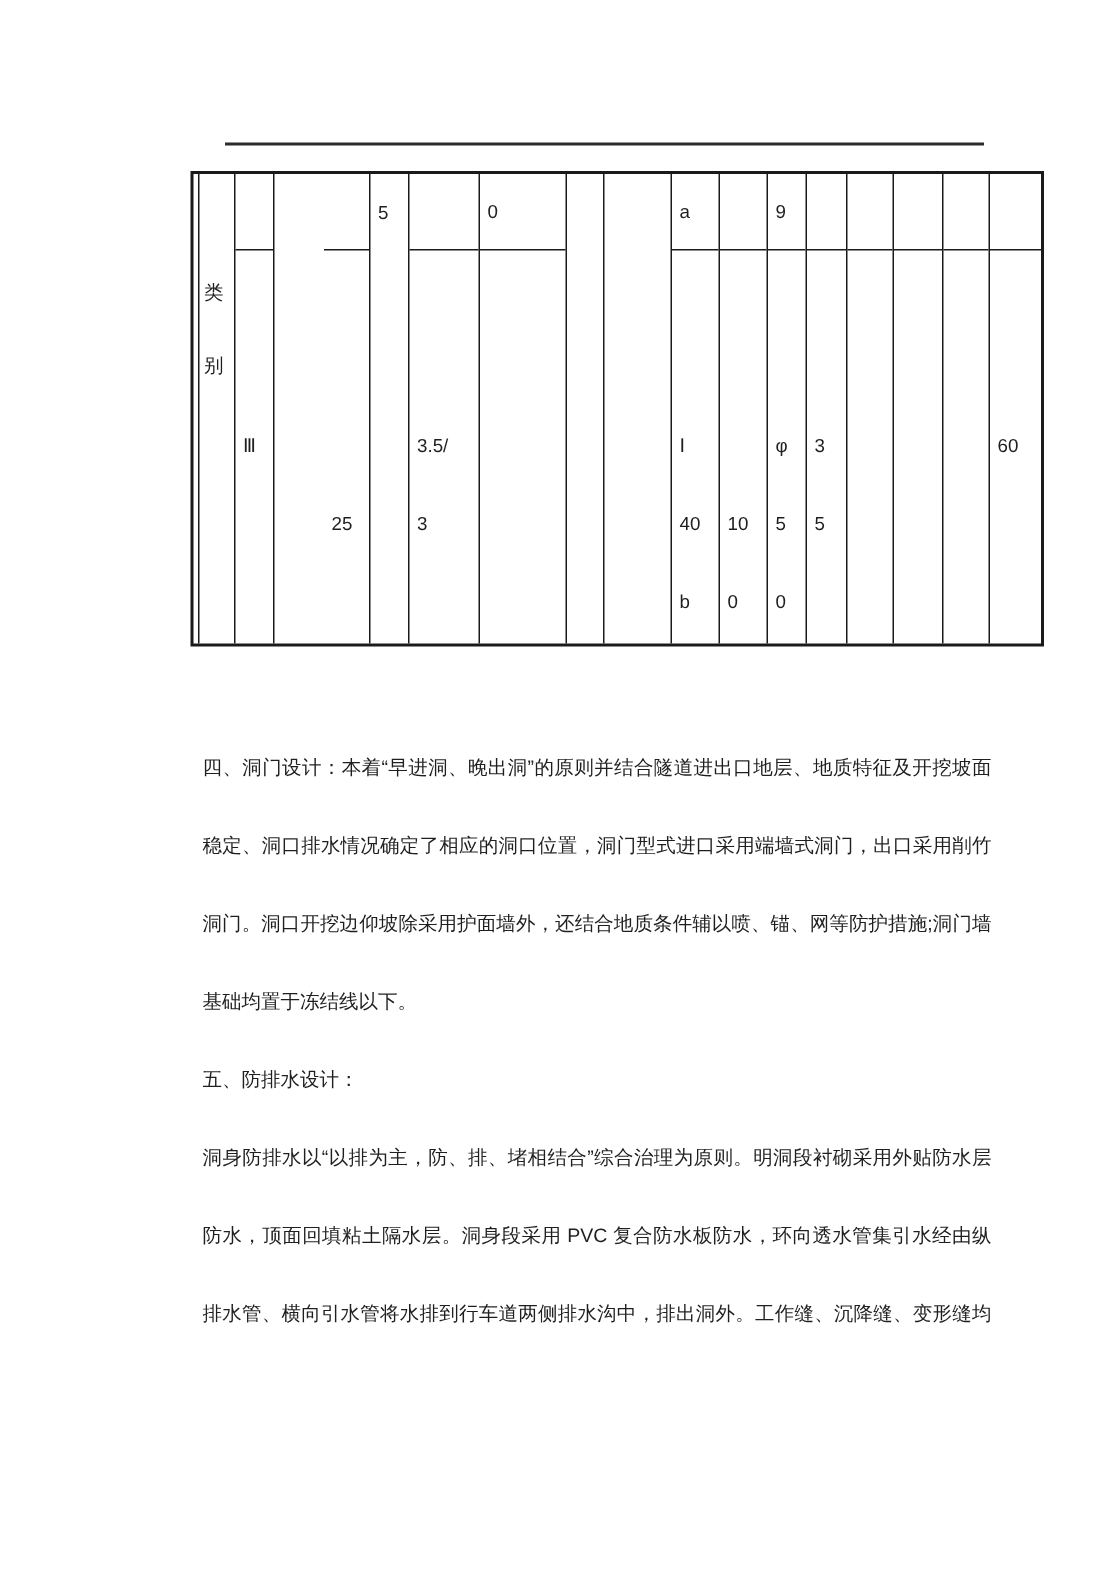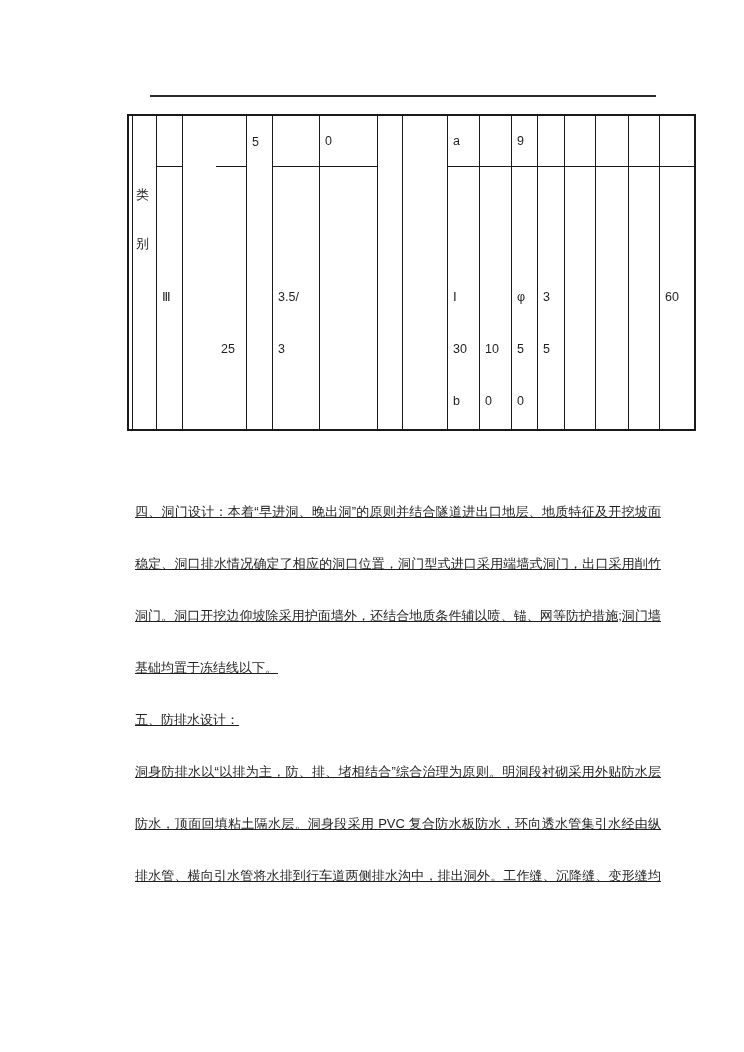--- a/index.html
+++ b/index.html
@@ -55,21 +55,21 @@
   }
   .lbl-lines{padding-top:54px;}
   .lblline{
     height:49px;line-height:49px;
     text-align:center;font-size:13px;
   }
   
   .textblock{
     position:absolute;left:135px;top:486px;width:526px;
   }
-  .para{margin:0;padding:0;text-decoration:underline;}
+  .para{margin:0;padding:0;}
   .pline{
     height:52px;line-height:52px;
     font-size:13px;
     text-align:justify;
     text-align-last:justify;
     overflow:hidden;
   }
   .pline.short{text-align-last:left;}
 </style>
 </head>
@@ -118,21 +118,21 @@
         <div class="cell-lines"></div>
       </div>
       <div class="col" style="width: 45px;">
         <div class="cell-top nosplit"></div>
         <div class="cell-lines"></div>
       </div>
       <div class="col" style="width: 32px;">
         <div class="cell-top">a</div>
         <div class="cell-lines">
           <div class="tline">Ⅰ</div>
-          <div class="tline">30</div>
+          <div class="tline">40</div>
           <div class="tline">b</div>
         </div>
       </div>
       <div class="col" style="width: 32px;">
         <div class="cell-top"></div>
         <div class="cell-lines">
           <div class="tline"></div>
           <div class="tline">10</div>
           <div class="tline">0</div>
         </div>

